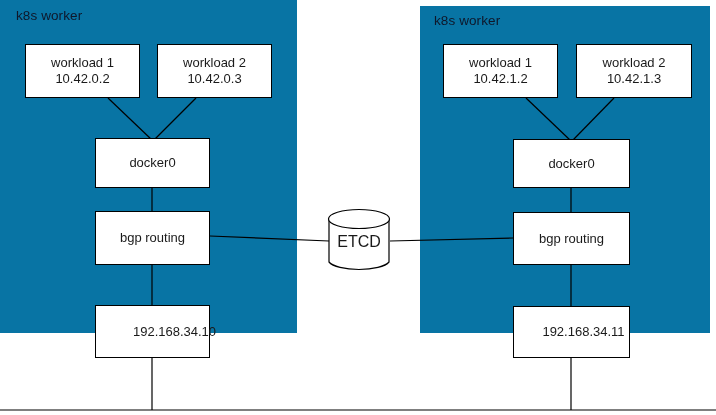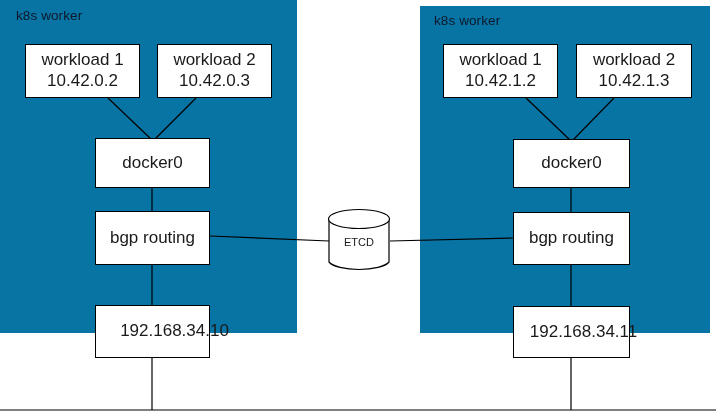--- a/index.html
+++ b/index.html
@@ -38,30 +38,30 @@
   }
   .node {
     position: absolute;
     box-sizing: border-box;
     background: #ffffff;
     border: 1.2px solid #000000;
     display: flex;
     flex-direction: column;
     align-items: center;
     justify-content: center;
-    font-size: 17px;
+    font-size: 13px;
     color: #1a1a1a;
     line-height: 1.22;
     white-space: nowrap;
     text-align: center;
   }
   .node .l2 { display: block; }
   .cyl-label {
     position: absolute;
-    font-size: 11px;
+    font-size: 16px;
     color: #1a1a1a;
     white-space: nowrap;
     text-align: center;
     display: flex;
     align-items: center;
     justify-content: center;
   }
 </style>
 </head>
 <body>

